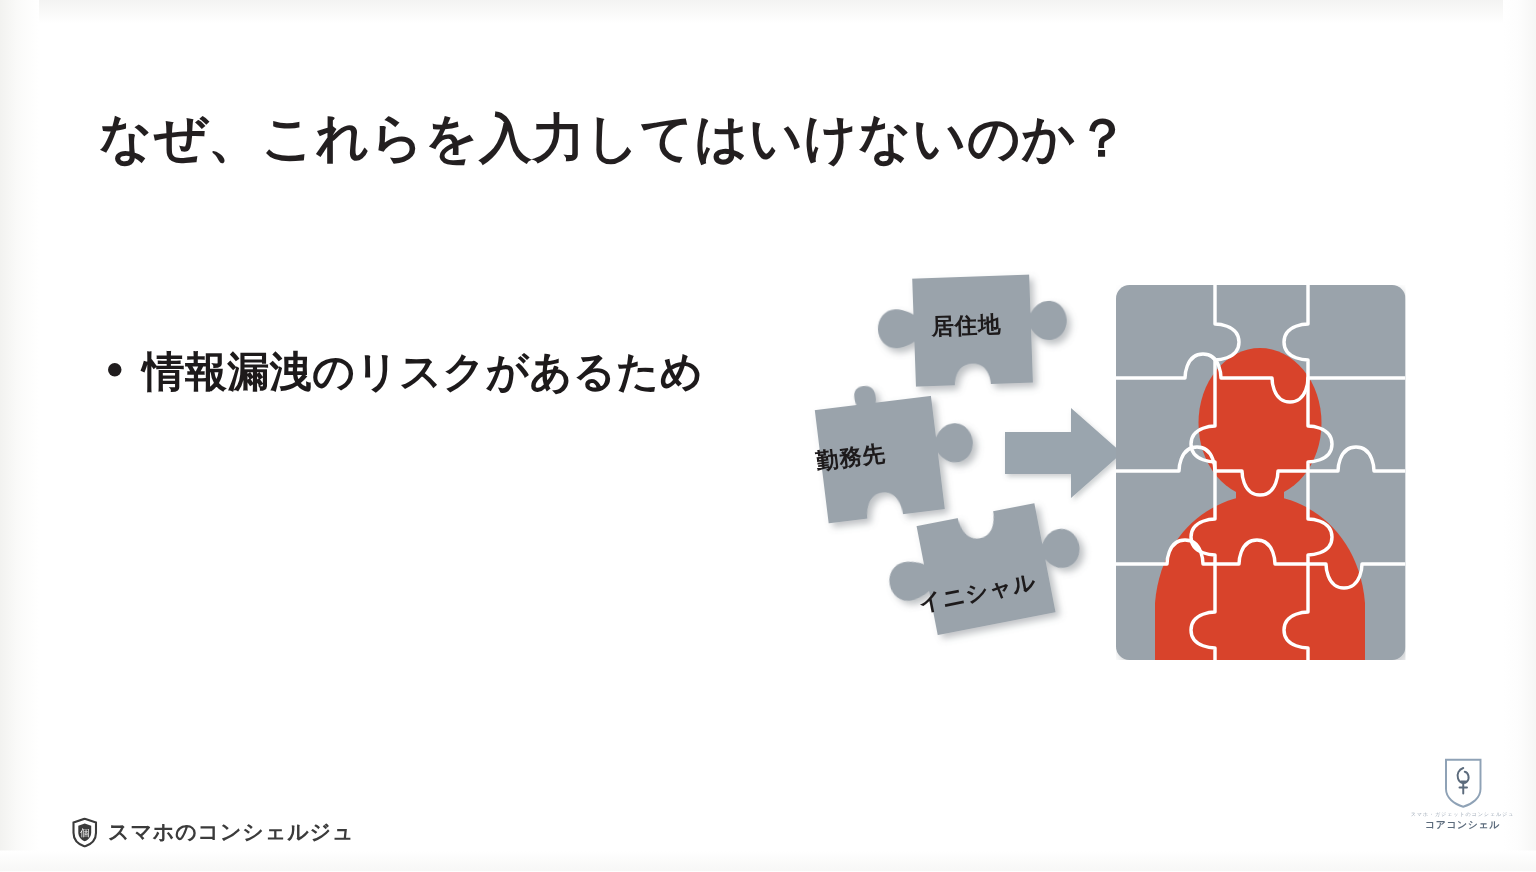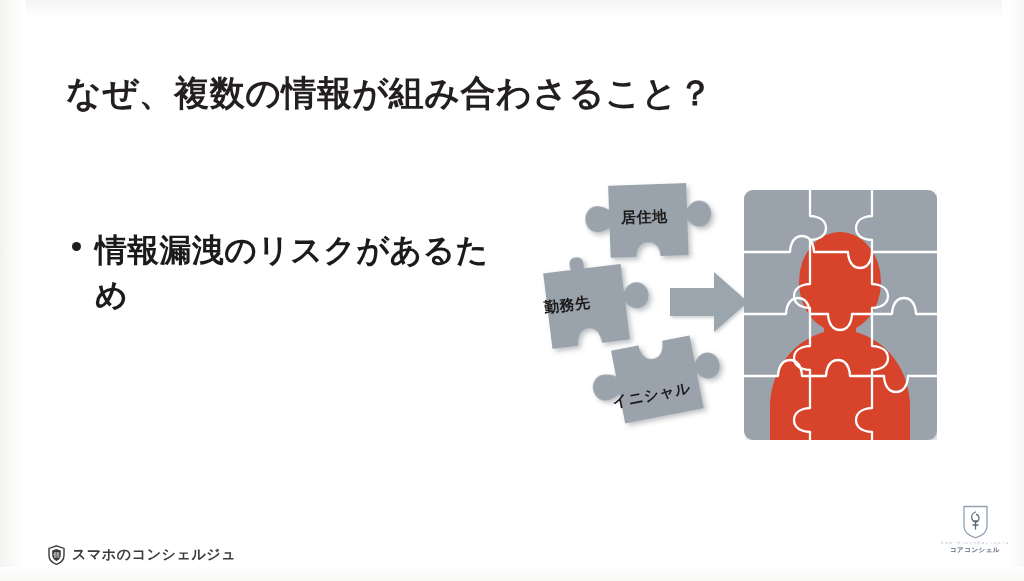--- a/index.html
+++ b/index.html
@@ -77,21 +77,21 @@
   .bullet-dot {
     width: 9px;
     height: 9px;
     border-radius: 50%;
     background: #201d1e;
     margin-top: 14px;
     margin-right: 14px;
     flex: 0 0 auto;
   }
   .bullet-text {
-    font-size: 32px;
+    font-size: 28px;
     font-weight: bold;
     color: #1d1a1b;
     line-height: 1.42;
     letter-spacing: 0.3px;
   }
 
   
   #graphic {
     position: absolute;
     left: 516px;
@@ -164,21 +164,21 @@
 </head>
 <body>
 
 <div id="slide">
 
   <div class="edge-top"></div>
   <div class="edge-left"></div>
   <div class="edge-right"></div>
   <div class="edge-bottom"></div>
 
-  <div id="title">なぜ、複数の情報が組み合わさること？</div>
+  <div id="title">なぜ、これらを入力してはいけないのか？</div>
 
   <div id="bullets">
 
     <div class="bullet-row">
       <div class="bullet-dot"></div>
       <div class="bullet-text">情報漏洩のリスクがあるため</div>
     </div>
 
 
   </div>

